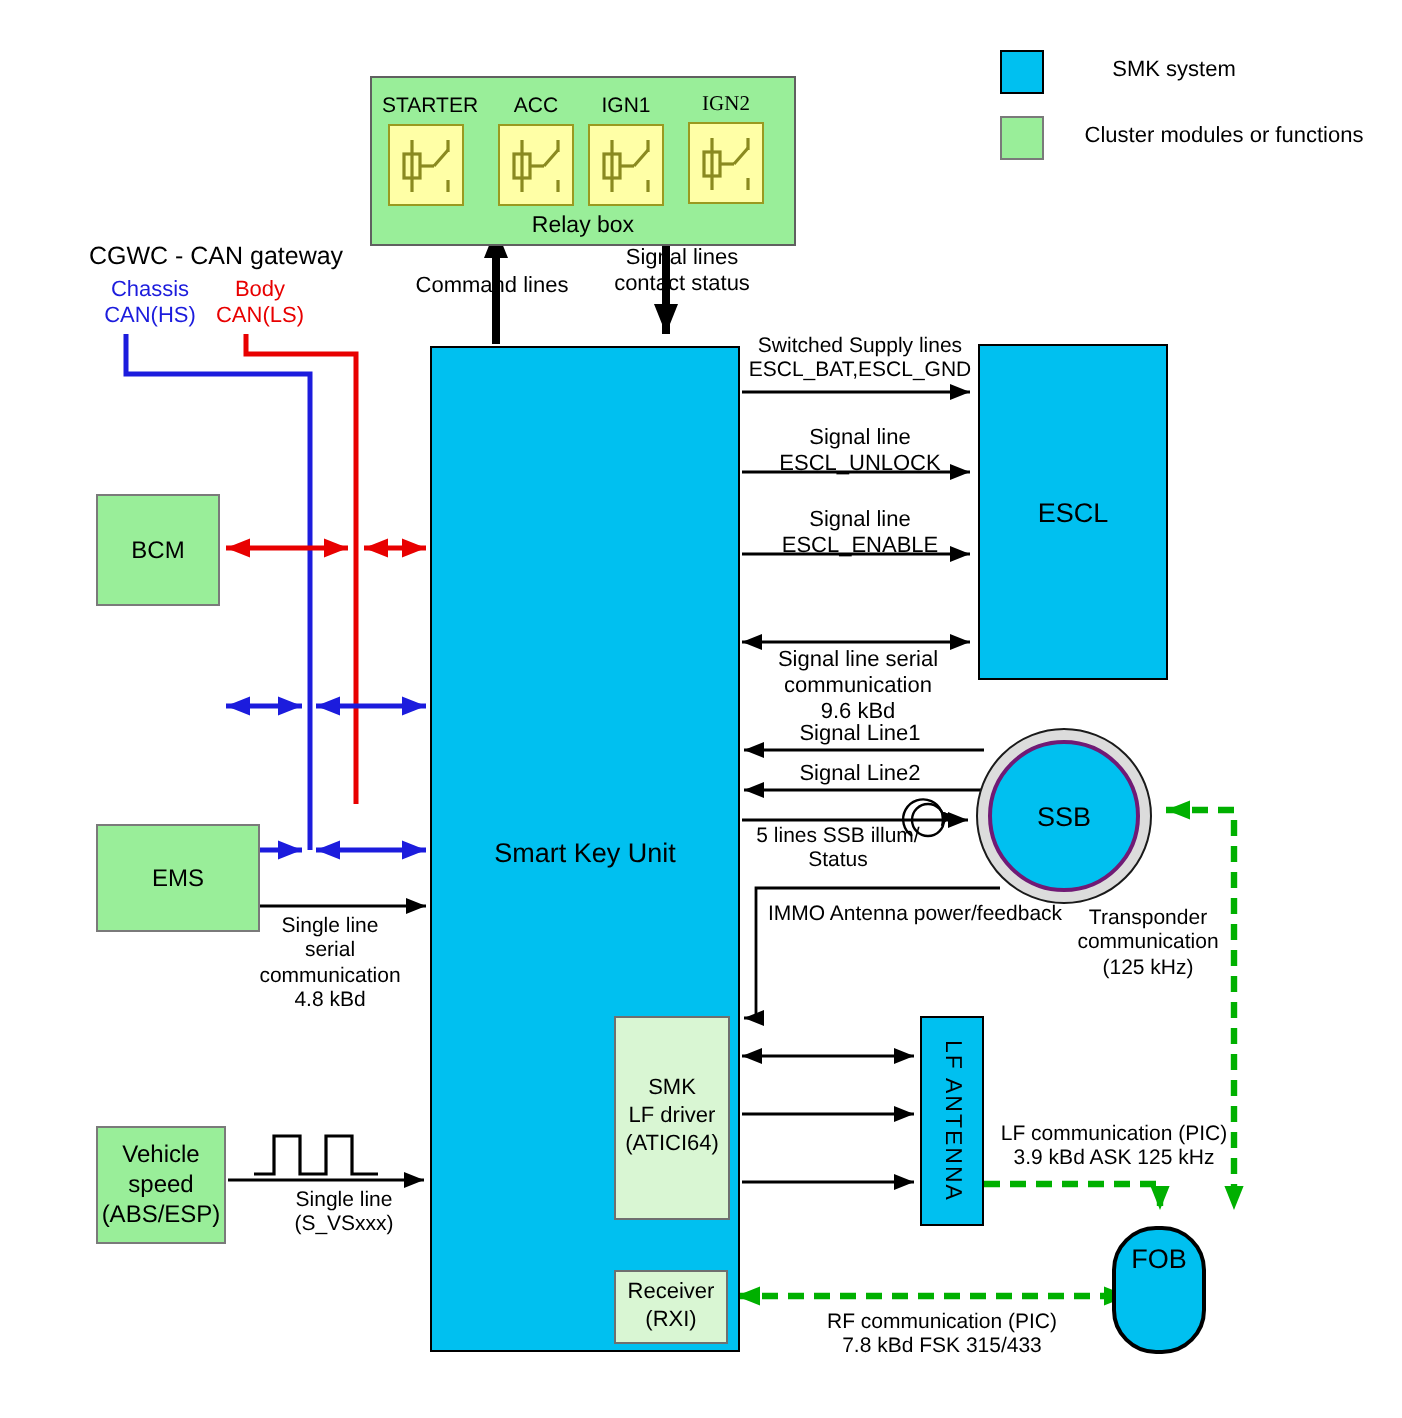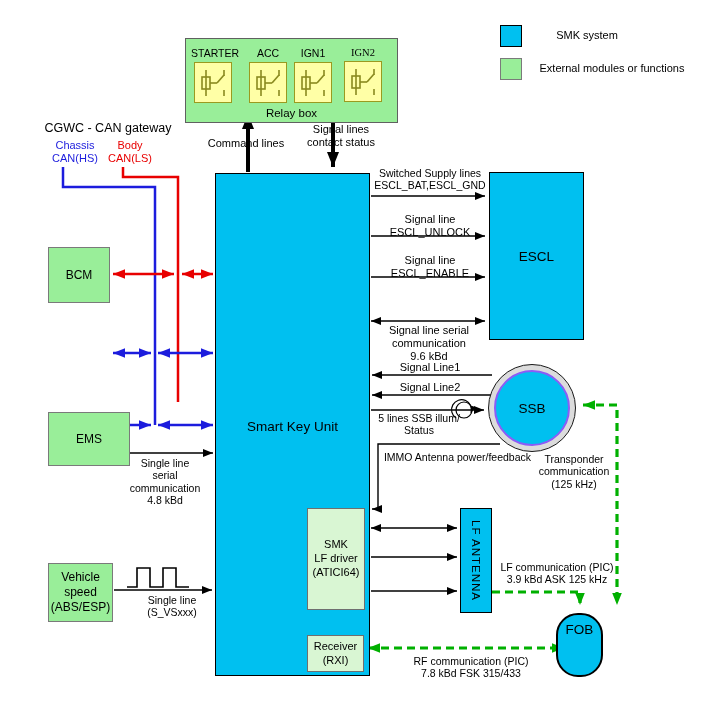--- a/index.html
+++ b/index.html
@@ -20,21 +20,21 @@
             border:1px solid #606060;z-index:2;box-sizing:border-box;margin-top:16px;}
   .relay-cell{position:absolute;top:8px;width:44px;text-align:center;}
   .relay-label{font-size:10.5px;margin-bottom:3px;}
   .relay-sym{width:38px;height:41px;background:#FFFFA6;border:1px solid #9a9a20;
              margin:0 auto;box-sizing:border-box;display:flex;align-items:center;justify-content:center;}
   .relaybox-caption{position:absolute;left:0;right:0;bottom:3px;text-align:center;font-size:11.5px;}
   .legend-swatch{position:absolute;width:22px;height:22px;z-index:2;box-sizing:border-box;}
   .ssb-outer{position:absolute;left:488px;top:364px;width:88px;height:88px;border-radius:50%;
              background:#dcdcdc;border:1.5px solid #1a1a1a;z-index:2;box-sizing:border-box;}
   .ssb-inner{position:absolute;left:5px;top:5px;right:5px;bottom:5px;border-radius:50%;
-             background:#00C0F0;border:2px solid #8b5cf6;display:flex;align-items:center;justify-content:center;
+             background:#00C0F0;border:2px solid #701a75;display:flex;align-items:center;justify-content:center;
              font-size:13.5px;}
   .vtext{writing-mode:vertical-rl;font-size:11.5px;letter-spacing:1px;}
   .fob-title{position:absolute;left:0;right:0;top:7px;text-align:center;font-size:13.5px;z-index:3;}
   .title13{font-size:13.5px;}
 </style>
 </head>
 <body>
 
 <div class="stage">
 
@@ -191,21 +191,21 @@
             </g>
           </svg>
       </div>
     </div>
     <div class="relaybox-caption">Relay box</div>
   </div>
 
   <div class="legend-swatch" style="left:500px;top:25px;background:#00C0F0;border:1.5px solid #000;"></div>
   <div class="lbl la" style="left:527px;top:29px;width:120px;">SMK system</div>
   <div class="legend-swatch" style="left:500px;top:58px;background:#99EE99;border:1px solid #7a7a7a;"></div>
-  <div class="lbl la" style="left:527px;top:62px;width:170px;">External modules or functions</div>
+  <div class="lbl la" style="left:527px;top:62px;width:170px;">Cluster modules or functions</div>
 
   <div class="lbl la" style="left:28px;top:121px;width:160px;font-size:12.5px;">CGWC - CAN gateway</div>
   <div class="lbl blue" style="left:38px;top:139px;width:74px;">Chassis
 CAN(HS)</div>
   <div class="lbl red" style="left:100px;top:139px;width:60px;">Body
 CAN(LS)</div>
 
   <div class="box ext" style="left:48px;top:247px;width:62px;height:56px;">BCM</div>
   <div class="box ext" style="left:48px;top:412px;width:82px;height:54px;">EMS</div>
   <div class="box ext" style="left:48px;top:563px;width:65px;height:59px;line-height:1.25;">Vehicle

